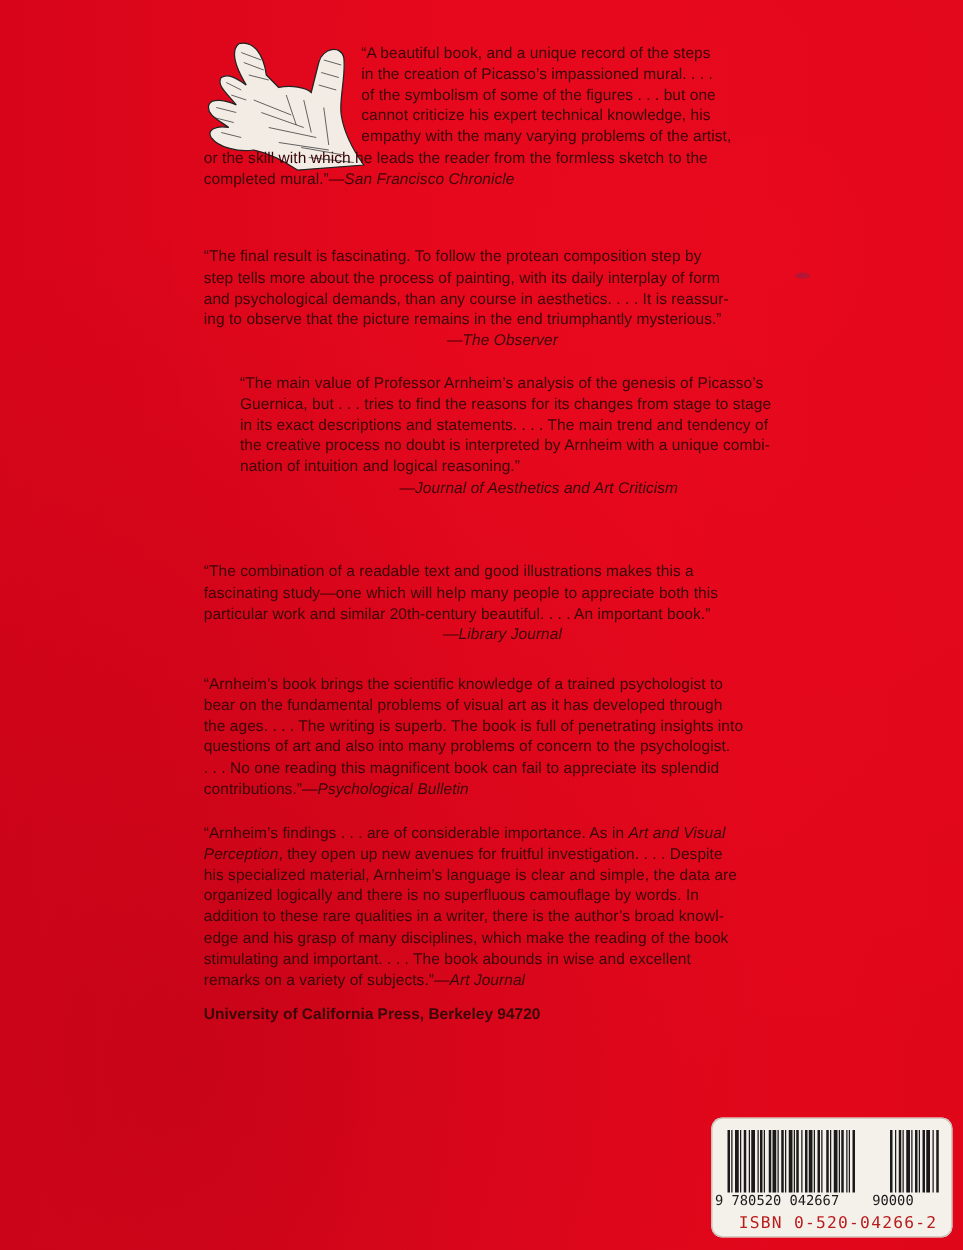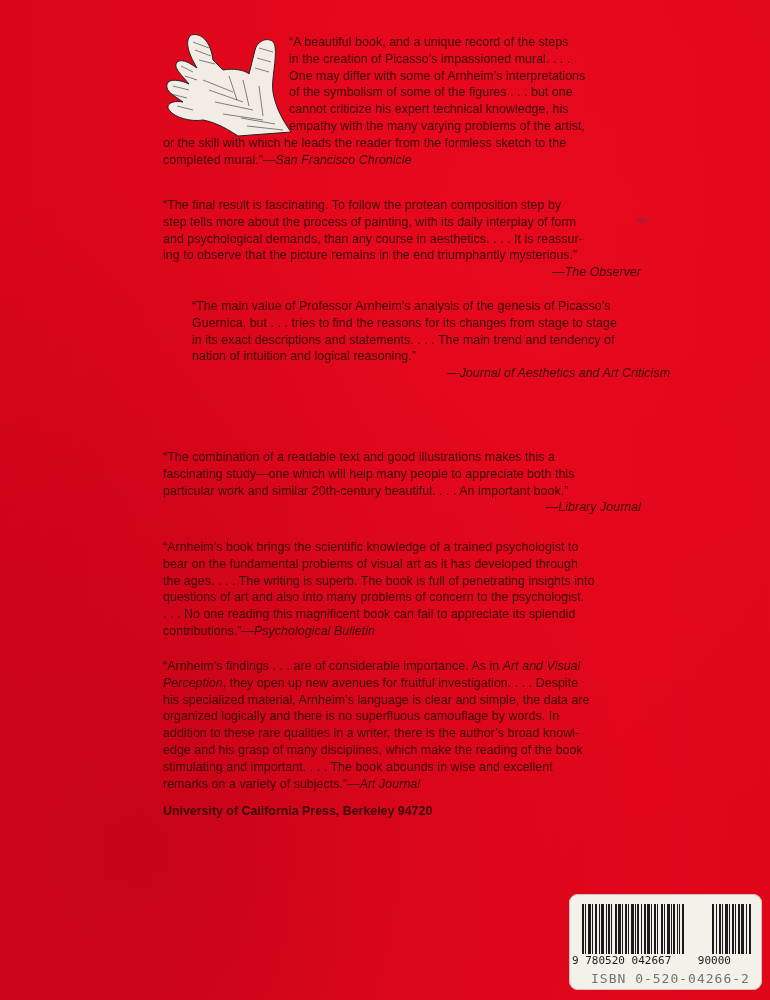--- a/index.html
+++ b/index.html
@@ -16,21 +16,21 @@
     }
     .page { position: absolute; left: 0; top: 0; width: 770px; height: 736px; }
     .text-col {
       position: absolute; left: 163px; top: 0; width: 478px;
       font-size: 12.4px; line-height: 16.8px;
       letter-spacing: 0.05px;
     }
     .review { position: absolute; left: 0; width: 478px; }
     .review p { margin: 0; }
     .src { font-style: italic; margin-top: 23px; }
-    .right { text-align: right; }
+    .right { text-align: center; }
     .line { display: block; white-space: nowrap; }
     .hand {
       position: absolute; left: 163px; top: 30px; width: 135px; height: 112px;
     }
     .publisher {
       position: absolute; left: 163px; top: 804px; font-weight: bold;
       font-size: 12.4px; white-space: nowrap;
     }
     .barcode-box {
       position: absolute; left: 569px; top: 894px; width: 193px; height: 96px;
@@ -40,21 +40,21 @@
     .bars { position: absolute; left: 13px; top: 10px; height: 50px; display: flex; }
     .bars2 { position: absolute; left: 143px; top: 10px; height: 50px; display: flex; }
     .bars span, .bars2 span { display: block; height: 100%; background: #1a1a1a; }
     .bc-digits {
       position: absolute; left: 3px; top: 60px; width: 190px;
       font-family: "DejaVu Sans Mono", monospace; font-size: 11px; color: #1a1a1a;
       white-space: pre;
     }
     .bc-isbn {
       position: absolute; left: 22px; top: 77px;
-      font-family: "DejaVu Sans Mono", monospace; font-size: 13px; color: #737373;
+      font-family: "DejaVu Sans Mono", monospace; font-size: 13px; color: #b91c1c;
       letter-spacing: 1px; white-space: nowrap;
     }
     .smudge {
       position: absolute; left: 636px; top: 218px; width: 12px; height: 5px;
       background: rgba(120,40,80,0.45); border-radius: 50%;
     }
   </style>
 </head>
 <body>
 
@@ -72,21 +72,20 @@
       <path d="M84,96 L120,100 M78,88 L112,94"></path>
     </g>
   </svg>
 
   <div class="text-col">
 
     <div class="review" style="top:34px;">
       <p style="padding-left:126px;">
         <span class="line">“A beautiful book, and a unique record of the steps</span>
         <span class="line">in the creation of Picasso’s impassioned mural. . . .</span>
-        <span class="line">One may differ with some of Arnheim’s interpretations</span>
         <span class="line">of the symbolism of some of the figures . . . but one</span>
         <span class="line">cannot criticize his expert technical knowledge, his</span>
         <span class="line">empathy with the many varying problems of the artist,</span>
       </p>
       <p>
         <span class="line">or the skill with which he leads the reader from the formless sketch to the</span>
         <span class="line"><span>completed mural.”—</span><span class="src">San Francisco Chronicle</span></span>
       </p>
     </div>
 
@@ -98,20 +97,21 @@
         <span class="line">ing to observe that the picture remains in the end triumphantly mysterious.”</span>
       </p>
       <p class="right src">—The Observer</p>
     </div>
 
     <div class="review" style="top:298px;margin-left:29px;">
       <p>
         <span class="line">“The main value of Professor Arnheim’s analysis of the genesis of Picasso’s</span>
         <span class="line">Guernica, but . . . tries to find the reasons for its changes from stage to stage</span>
         <span class="line">in its exact descriptions and statements. . . . The main trend and tendency of</span>
+        <span class="line">the creative process no doubt is interpreted by Arnheim with a unique combi-</span>
         <span class="line">nation of intuition and logical reasoning.”</span>
       </p>
       <p class="right src">—Journal of Aesthetics and Art Criticism</p>
     </div>
 
     <div class="review" style="top:449px;">
       <p>
         <span class="line">“The combination of a readable text and good illustrations makes this a</span>
         <span class="line">fascinating study—one which will help many people to appreciate both this</span>
         <span class="line">particular work and similar 20th-century beautiful. . . . An important book.”</span>

